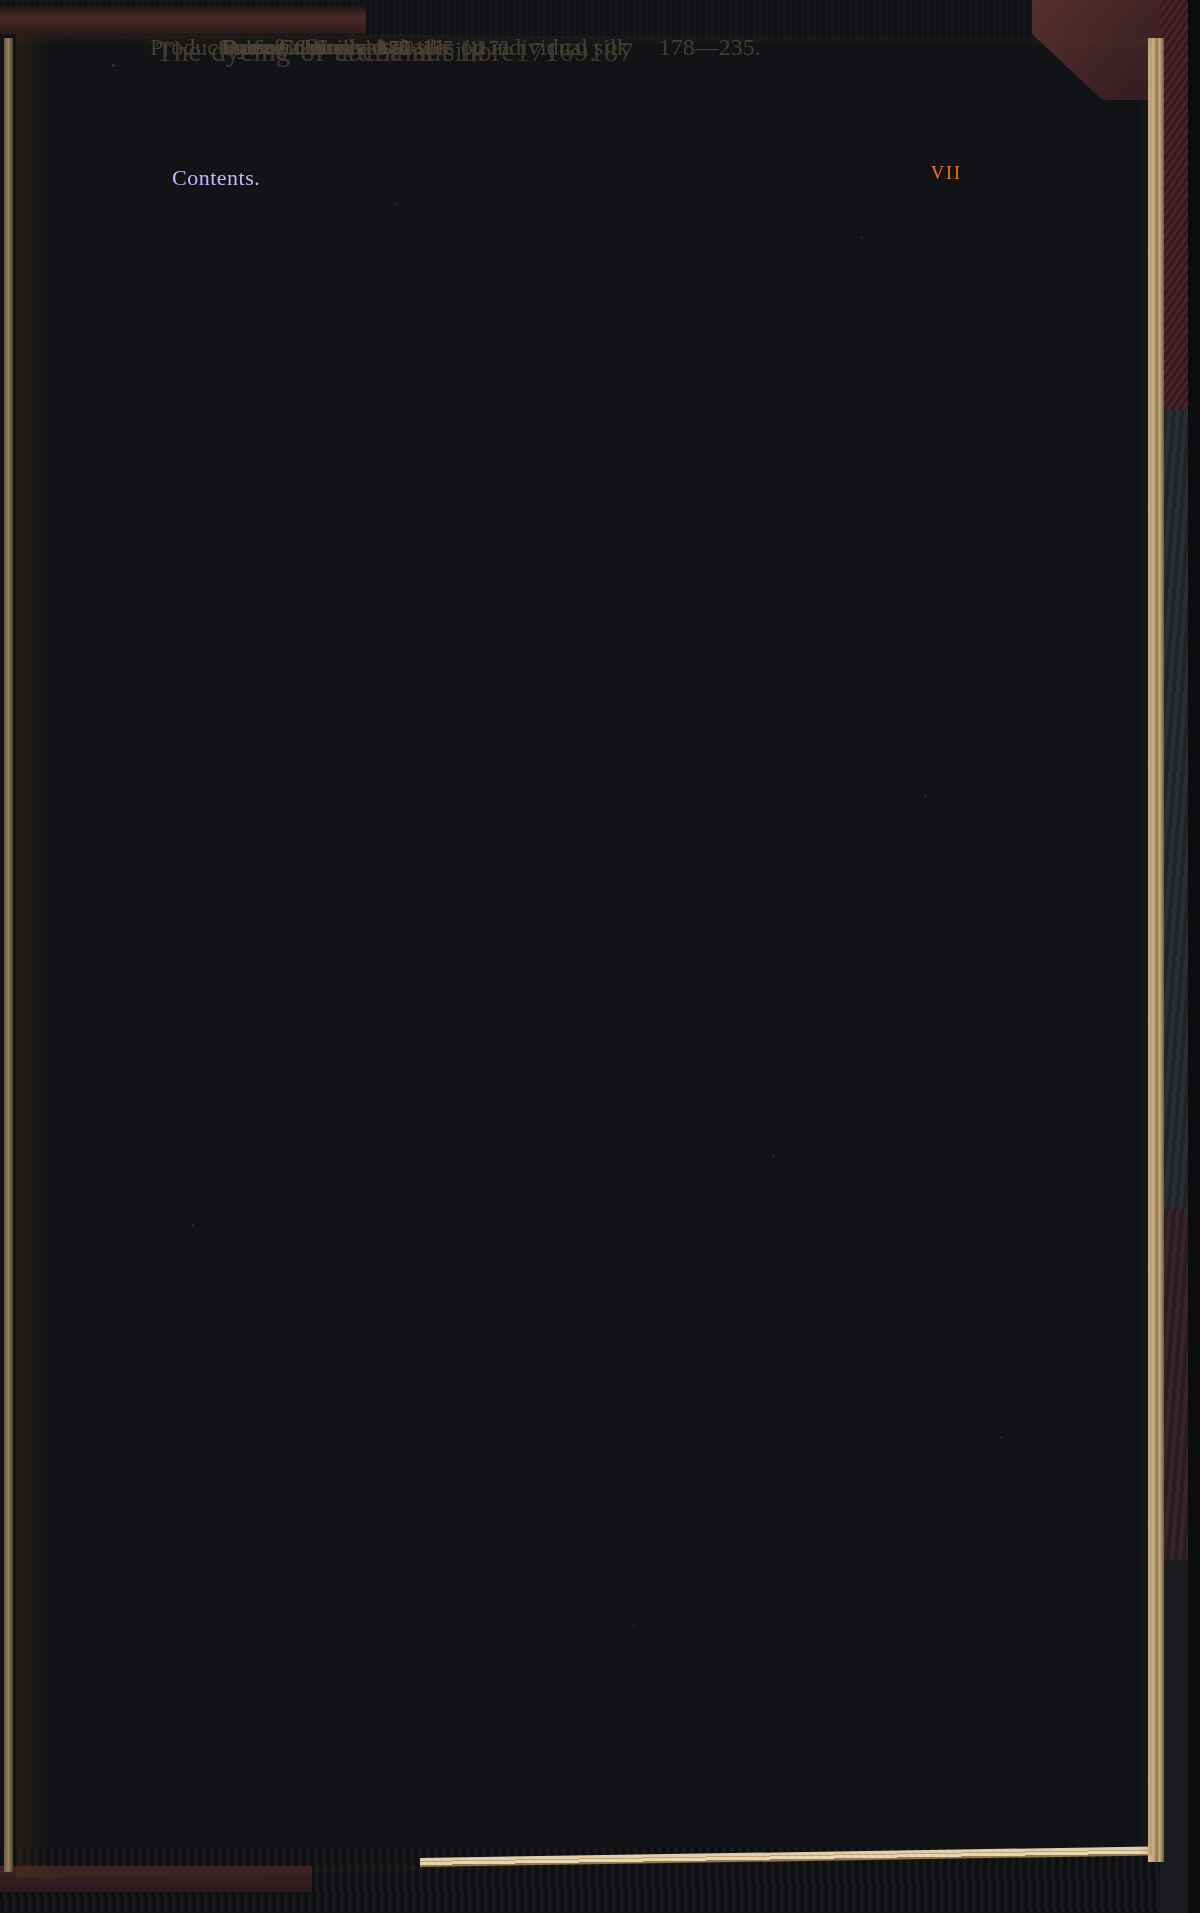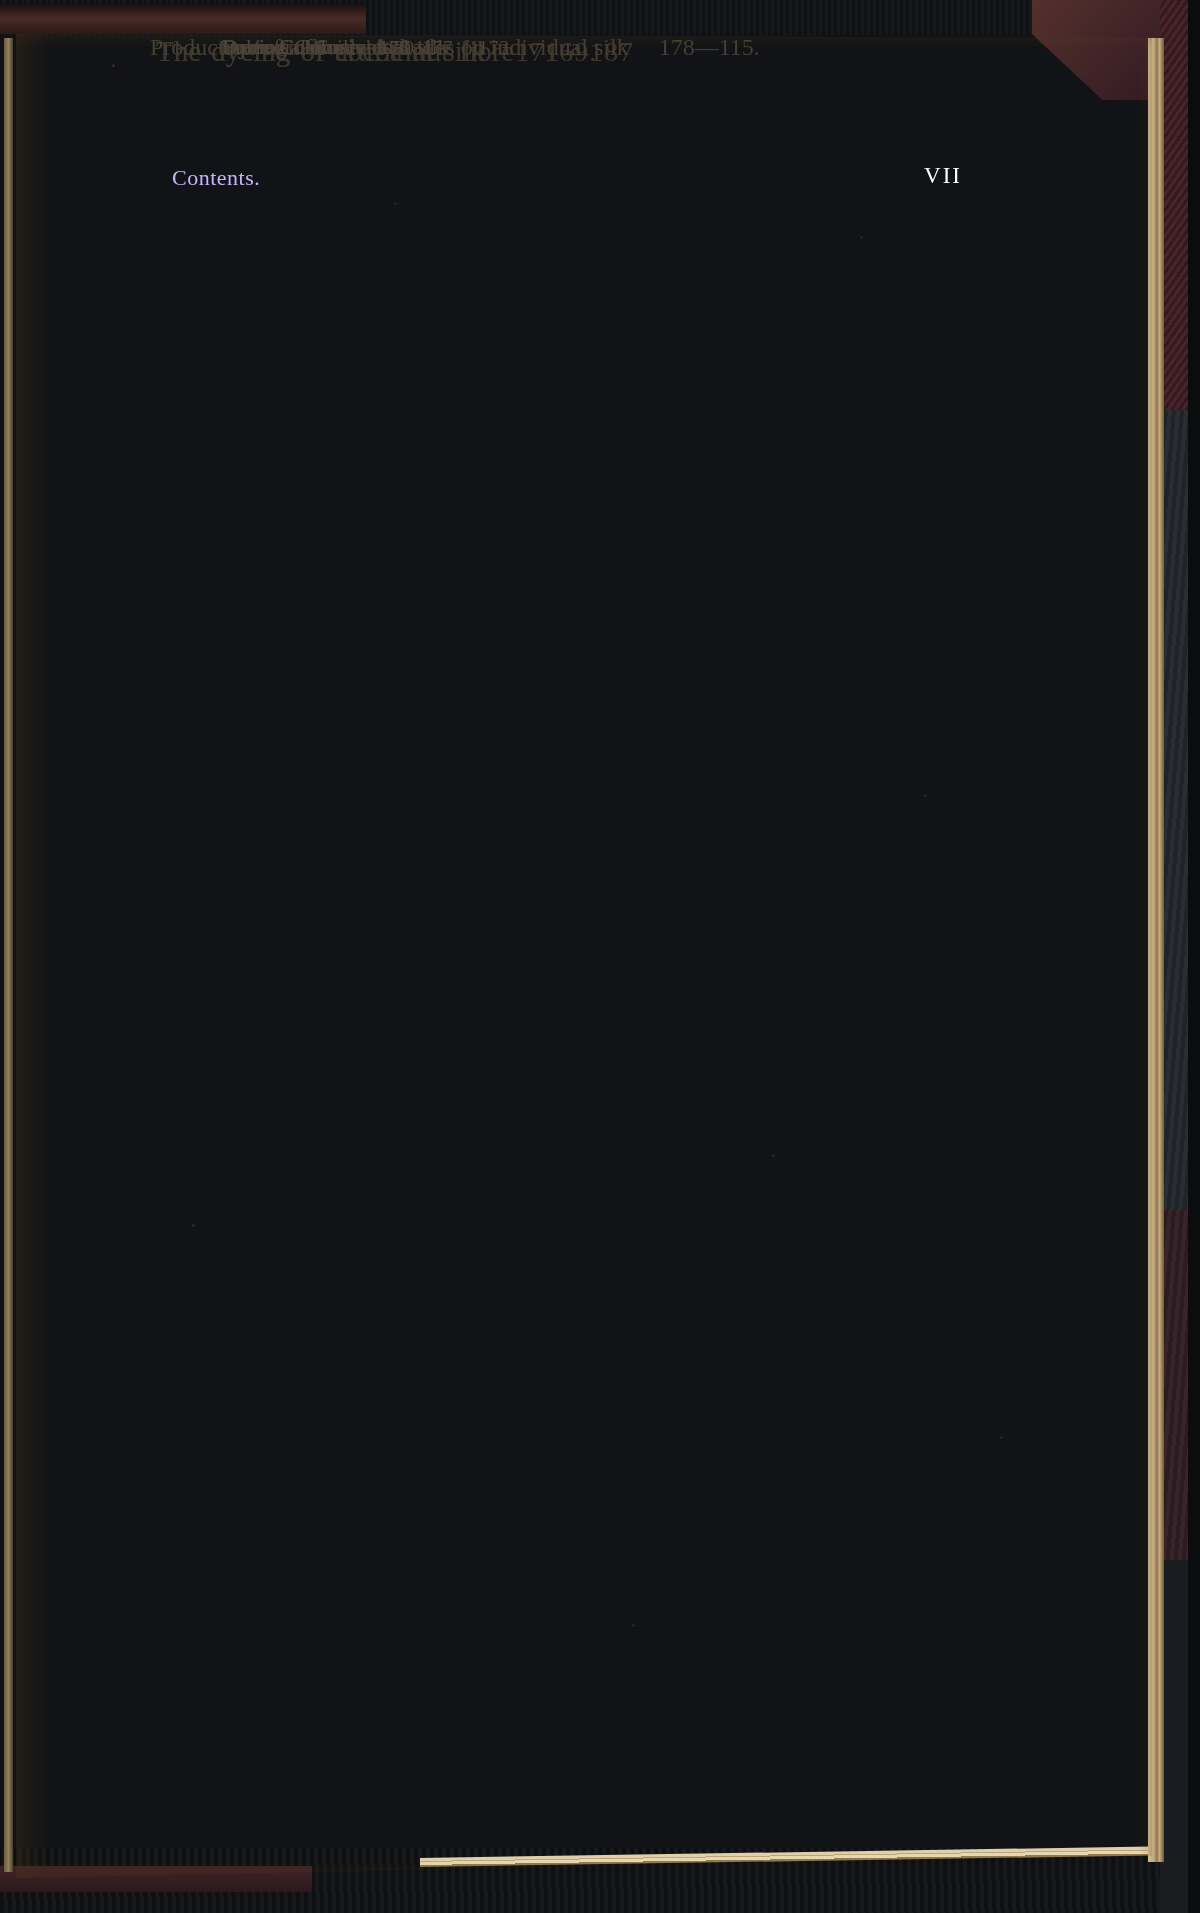--- a/index.html
+++ b/index.html
@@ -69,21 +69,21 @@
                 282px 138px 0 rgba(118,89,48,0.24),
                 748px 172px 0 rgba(118,89,48,0.22),
                 520px 1560px 0 rgba(118,89,48,0.22); }
 
   
   .content { position:absolute; left:0; top:0; width:100%; height:100%; color:#453e33; }
 
   .running-head { position:absolute; left:140px; right:162px; top:131px; height:30px; }
   .head-title { position:absolute; left:16px; right:0; text-align:left;
     font-size:22px; letter-spacing:0.5px; color:#c4b5fd; }
-  .folio { position:absolute; right:28px; top:-2px; font-size:23px; letter-spacing:2px; color:#ffffff;text-align:center; }
+  .folio { position:absolute; right:28px; top:-2px; font-size:18px; letter-spacing:2px; color:#f97316;text-align:center; }
 
   .toc-row { position:absolute; display:flex; align-items:baseline; }
   .toc-row .leader { flex:1 1 auto; align-self:flex-end; height:7px;
     margin:0 14px 7px 16px;
     background-image:radial-gradient(circle at 3px 3.5px, #4a4236 1.9px, rgba(0,0,0,0) 2.4px);
     background-size:28px 7px; background-repeat:repeat-x; }
   .lvl-main { left:140px; font-size:29px; color:#3e372d; word-spacing:3px; line-height:34px; }
   .lvl-main .num { font-size:28px; letter-spacing:1px; }
   .lvl-sub { left:206px; font-size:22px; color:#4c443a; word-spacing:2px; line-height:26px; }
   .lvl-sub .num { font-size:19px; letter-spacing:1px; }
@@ -178,20 +178,20 @@
 
     <div class="toc-row lvl-sub r7">
       <span class="lbl">Index Colours</span>
       <span class="leader"></span>
       <span class="num">177</span>
     </div>
 
     <div class="toc-row lvl-prod r8">
       <span class="lbl">Production of individual shades on individual silk</span>
       <span class="leader"></span>
-      <span class="num">178—115.</span>
+      <span class="num">178—235.</span>
     </div>
 
 
     <div class="divider-rule"></div>
 
   </div>
 </div>
 
 </body></html>

